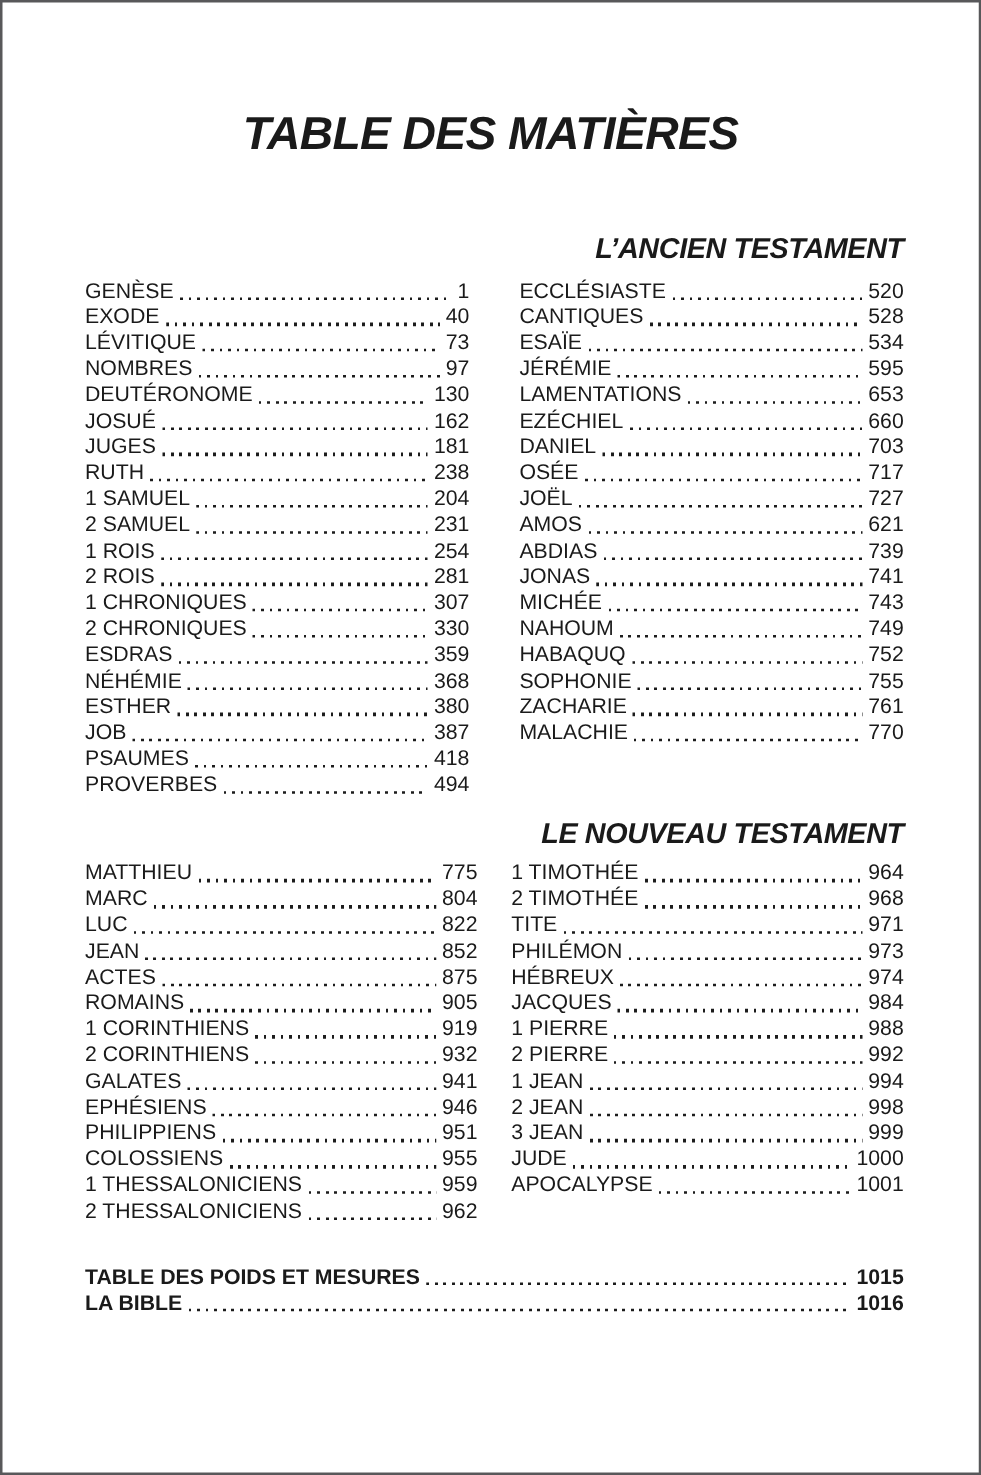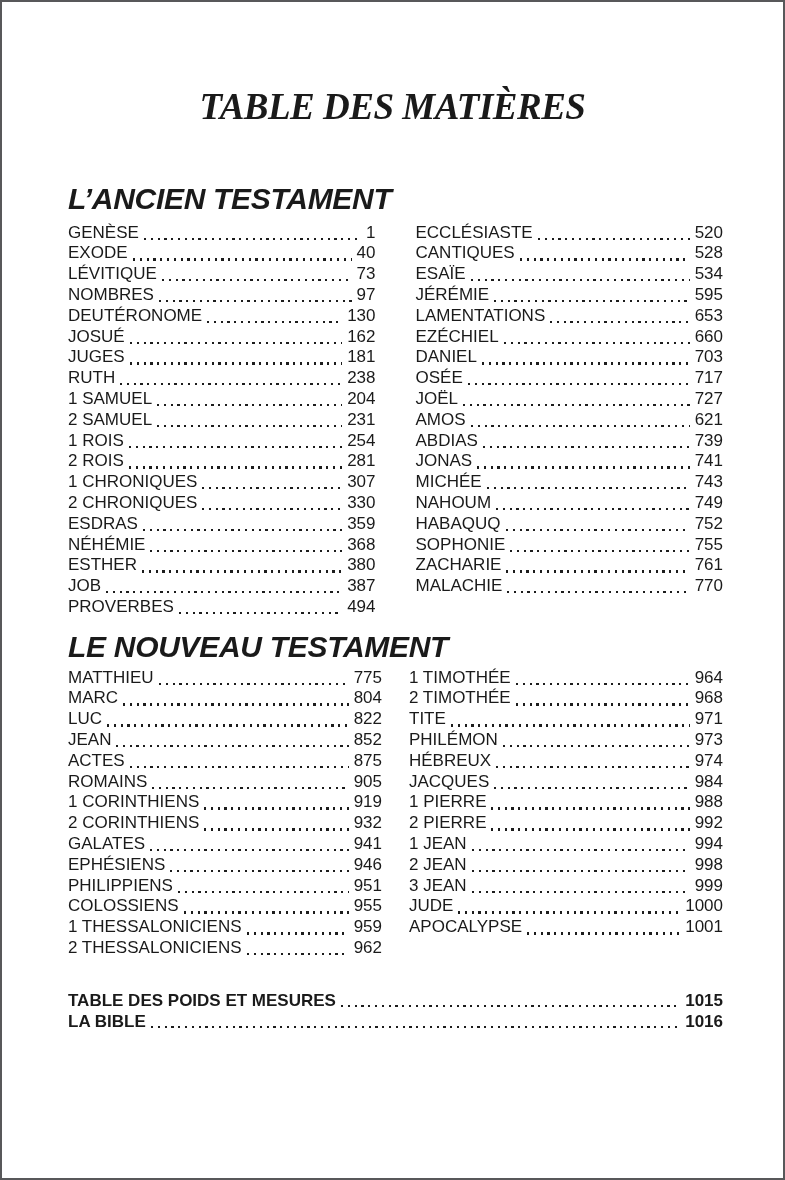--- a/index.html
+++ b/index.html
@@ -19,32 +19,32 @@
     overflow: hidden;
   }
   .title {
     margin: 84px 0 0 0;
     text-align: center;
     font-size: 37px;
     line-height: 1.15;
     font-weight: bold;
     font-style: italic;
     letter-spacing: -0.5px;
-    font-family: Liberation Serif, serif;
   }
   .content {
     padding: 0 60px 0 66px;
   }
   .section-heading {
     margin: 0;
-    font-size: 30px;
+    font-size: 23px;
     line-height: 27px;
     font-weight: bold;
     font-style: italic;
     letter-spacing: -0.3px;
+    text-align: right;
   }
   .heading-ot { margin-top: 56px; }
   .heading-nt { margin-top: 15px; }
   .columns {
     display: flex;
     gap: 27px;
   }
   .columns-ot { margin-top: 11px; gap: 40px; }
   .columns-nt { margin-top: 8px; justify-content: center; }
   .col {
@@ -173,20 +173,25 @@
             </div>
             <div class="toc-row">
               <span class="book">ESTHER</span>
               <span class="dots"></span>
               <span class="pagenum">380</span>
             </div>
             <div class="toc-row">
               <span class="book">JOB</span>
               <span class="dots"></span>
               <span class="pagenum">387</span>
+            </div>
+            <div class="toc-row">
+              <span class="book">PSAUMES</span>
+              <span class="dots"></span>
+              <span class="pagenum">418</span>
             </div>
             <div class="toc-row">
               <span class="book">PROVERBES</span>
               <span class="dots"></span>
               <span class="pagenum">494</span>
             </div>
           </div>
         <div class="col">
             <div class="toc-row">
               <span class="book">ECCLÉSIASTE</span>

